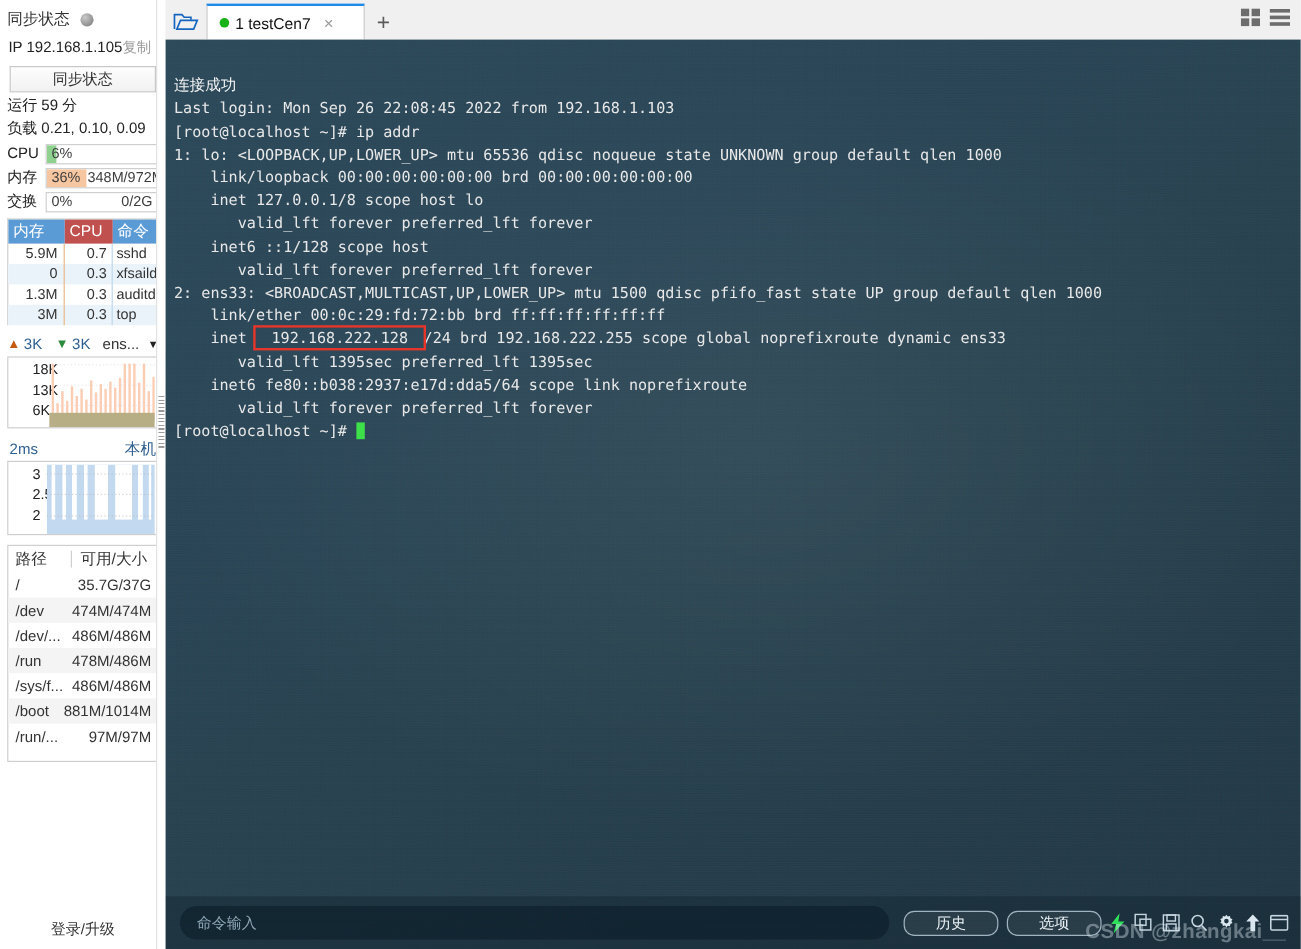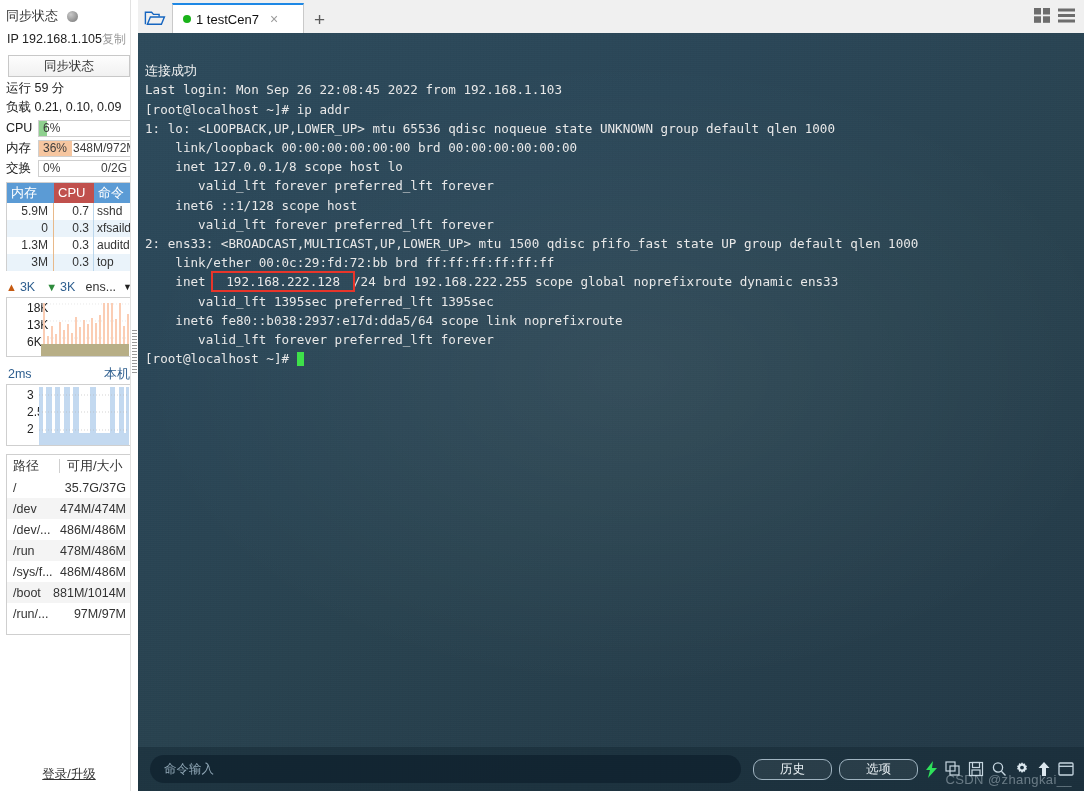--- a/index.html
+++ b/index.html
@@ -97,21 +97,21 @@
   .dh-path { width: 52px; padding-left: 6px; }
   .dh-sep { width: 1px; height: 14px; background: #cfcfcf; }
   .dh-size { flex: 1; padding-left: 7px; }
   .disk-row { display: flex; height: 21px; font-size: 12.5px; color: #333; align-items: center; }
   .disk-row.alt { background: #f4f4f4; }
   .dr-path { width: 52px; padding-left: 6px; white-space: nowrap; overflow: hidden; }
   .dr-size { flex: 1; text-align: right; padding-right: 5px; white-space: nowrap; }
 
   .login-upgrade {
     position: absolute; bottom: 8px; left: 0; width: 138px;
-    text-align: center; font-size: 12.5px; color: #333; cursor: pointer; text-decoration: underline;
+    text-align: center; font-size: 12.5px; color: #333; cursor: pointer;
   }
 
   
   #sb-divider {
     position: absolute; top: 0; right: 0; width: 8px; height: 791px;
     background: #ffffff; border-left: 1px solid #e2e2e2;
   }
   #sb-thumb {
     position: absolute; left: 1px; top: 330px; width: 5px; height: 44px;
     background-image: repeating-linear-gradient(to bottom, #9a9a9a 0 1px, transparent 1px 3px);
@@ -192,23 +192,24 @@
   }
   .cmd-actions { display: flex; align-items: center; gap: 7px; padding: 0 10px 0 12px; }
   .pill {
     border: 1px solid #9fb3c0; border-radius: 9px;
     padding: 1px 26px; font-size: 12.5px; color: #eaf1f5;
     background: rgba(255,255,255,0.06); cursor: pointer;
   }
   .cmd-ic { cursor: pointer; display: flex; align-items: center; }
   .watermark {
     position: absolute; right: 12px; bottom: 4px;
-    font-size: 13px; color: rgba(220,232,240,0.40);
+    font-size: 17px; color: rgba(220,232,240,0.40);
     letter-spacing: 0.4px; pointer-events: none; z-index: 4;
     font-family: "Liberation Sans", sans-serif;
+    font-weight: bold;
   }
 </style>
 </head>
 <body>
 
 <div id="app">
 
   <div id="sidebar">
 
     <div class="sb-row sync-row">

